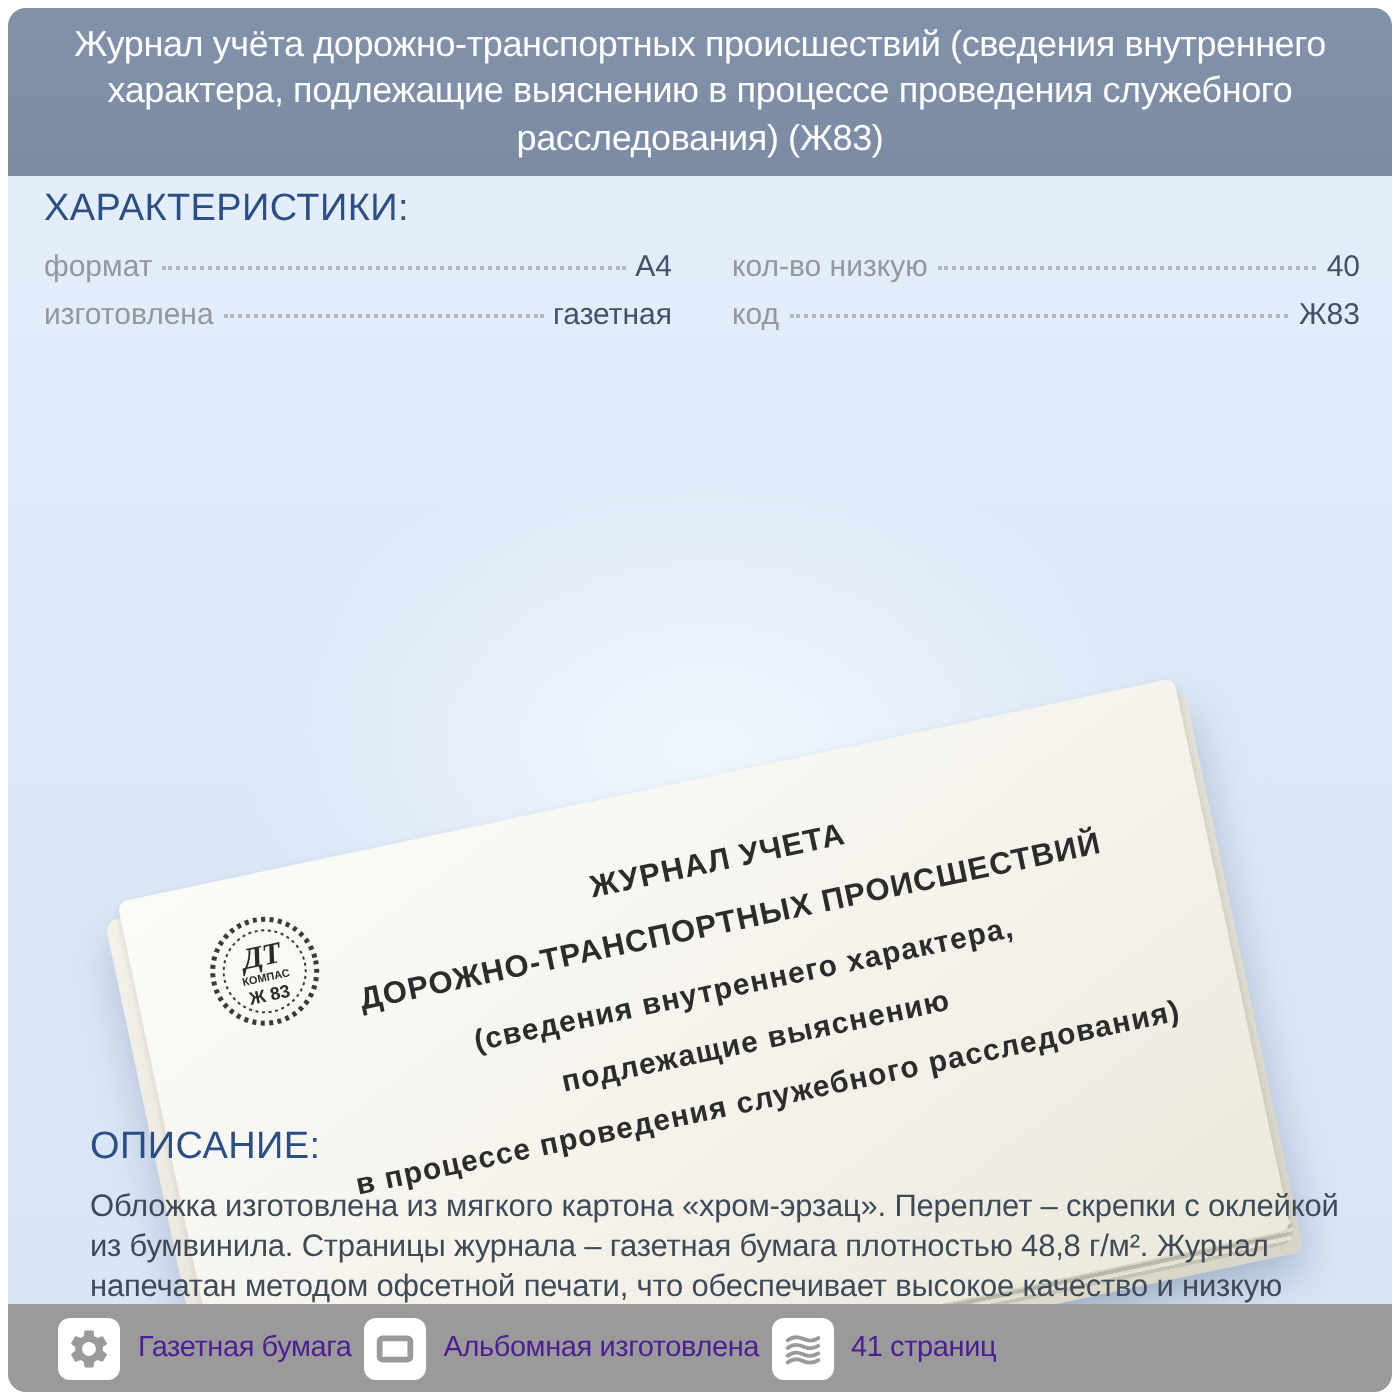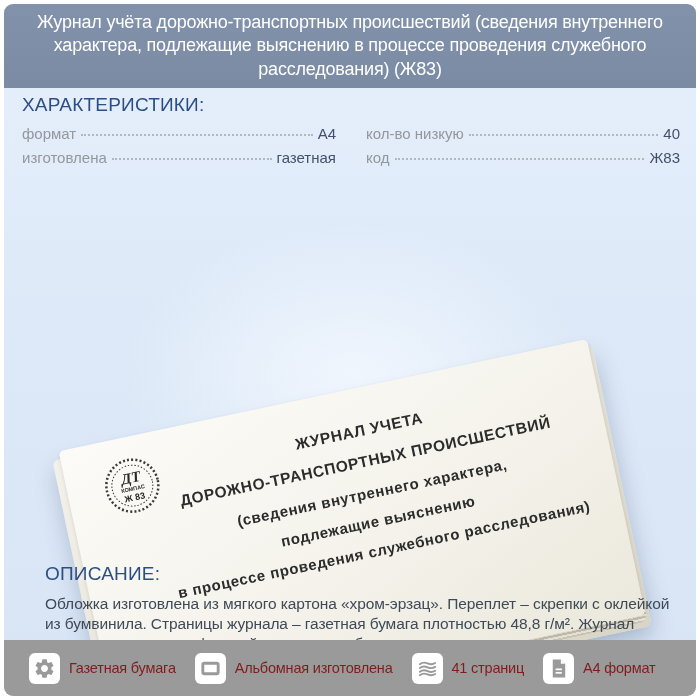--- a/index.html
+++ b/index.html
@@ -75,22 +75,22 @@
   .cover-line.l3{font-size:15px;margin-bottom:12px;}
   .cover-line.l4{font-size:15px;}
   .stamp{position:absolute;left:36px;top:20px;width:58px;height:58px;}
   
   .desc{position:absolute;left:18px;right:16px;top:559px;margin-left:23px;}
   .desc p{
     margin:3px 0 0 0;color:#3e4a57;font-size:15.5px;line-height:1.3;letter-spacing:-0.1px;
   }
   
   .footer{
-    position:absolute;left:0;right:0;bottom:0;height:56px;background:#9a9a9a;
-    display:flex;align-items:center;gap:19px;padding-left:25px;color:#7f1d1d;
+    position:absolute;left:0;right:0;bottom:0;height:44px;background:#9a9a9a;
+    display:flex;align-items:center;gap:6px;padding-left:25px;color:#4c1d95;
   }
   .foot-item{display:flex;align-items:center;gap:9px;}
   .foot-icon{
     width:31px;height:31px;background:#ffffff;border-radius:6px;
     display:flex;align-items:center;justify-content:center;flex:0 0 auto;
   }
   .foot-label{font-size:14.5px;letter-spacing:-0.2px;white-space:nowrap;}
 </style>
 </head>
 <body>
@@ -183,27 +183,16 @@
             <g fill="none" stroke="#9a9a9a" stroke-width="2" stroke-linecap="round">
               <path d="M4 7.5 q3.5 -2.8 8 -0.8 q4.5 2 8 -0.4"></path>
               <path d="M4 11.5 q3.5 -2.8 8 -0.8 q4.5 2 8 -0.4"></path>
               <path d="M4 15.5 q3.5 -2.8 8 -0.8 q4.5 2 8 -0.4"></path>
               <path d="M4 19 q3.5 -2.8 8 -0.8 q4.5 2 8 -0.4"></path>
             </g>
           </svg>
         </span>
         <span class="foot-label">41 страниц</span>
       </div>
-      <div class="foot-item">
-        <span class="foot-icon">
-          <svg width="23" height="23" viewBox="0 0 24 24">
-            <path d="M6 2.5 H14.5 L19 7 V21.5 H6 Z" fill="#9a9a9a"></path>
-            <path d="M14.5 2.5 L19 7 H14.5 Z" fill="#ffffff"></path>
-            <rect x="9" y="12" width="6.5" height="1.8" fill="#ffffff"></rect>
-            <rect x="9" y="15.6" width="6.5" height="1.8" fill="#ffffff"></rect>
-          </svg>
-        </span>
-        <span class="foot-label">А4 формат</span>
-      </div>
     </div>
 
   </div>
 </div>
 
 </body></html>

